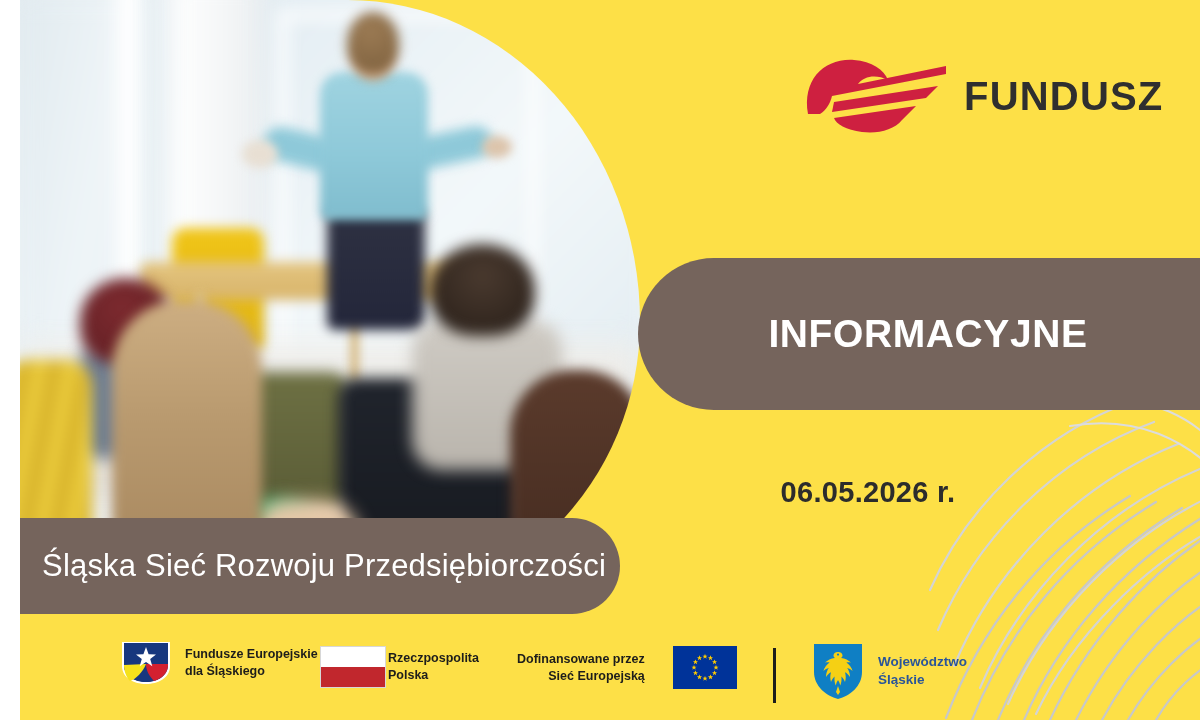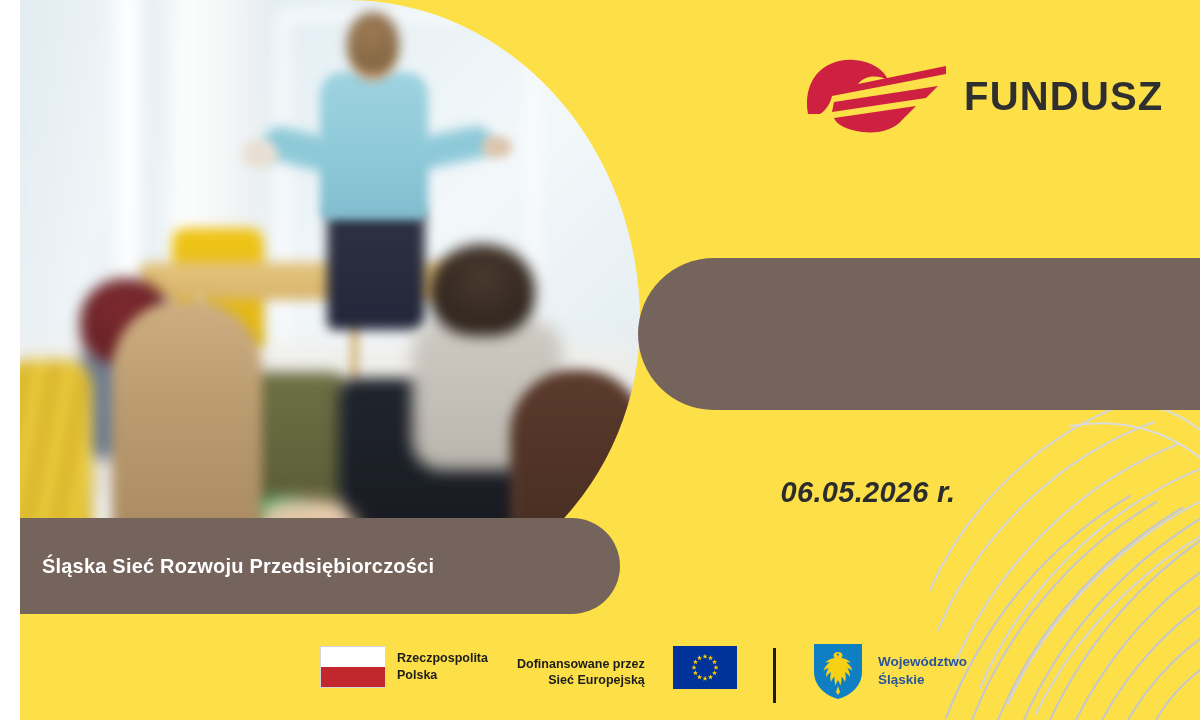--- a/index.html
+++ b/index.html
@@ -246,44 +246,43 @@
   }
 
   
   .event-date{
     position:absolute;left:618px;top:476px;
     width:460px;
     text-align:center;
     font-size:29px;font-weight:bold;
     color:#2c2c2c;
     letter-spacing:.3px;
-    font-style:italic;
   }
 
   
   .subtitle-banner{
     position:absolute;left:-40px;top:518px;
     width:640px;height:96px;
     background:#75645c;
     border-top-right-radius:52px;
     border-bottom-right-radius:52px;
     display:flex;align-items:center;
     padding-left:62px;
     box-sizing:border-box;
   }
   .subtitle-text{
     color:#ffffff;
-    font-size:20px;font-weight:bold;
+    font-size:31px;font-weight:normal;
     letter-spacing:.2px;
     white-space:nowrap;
   }
   .f-item{display:flex;align-items:center;position:absolute;}
   .f-fe{left:98px;top:640px;gap:11px;}
-  .f-pl{left:300px;top:646px;gap:11px;}
-  .f-eu{left:497px;top:646px;gap:28px;align-items:flex-end;}
+  .f-pl{left:300px;top:646px;gap:2px;}
+  .f-eu{left:497px;top:646px;gap:28px;}
   .f-ws{left:792px;top:642px;gap:14px;}
 
   .f-text{
     font-size:12.5px;font-weight:bold;color:#1d1d1b;
     line-height:1.34;white-space:nowrap;
   }
   .f-text.rt{text-align:right;}
   .f-text.blue{color:#2a5599;font-size:13.5px;line-height:1.3;}
 
   .pl-flag{
@@ -374,28 +373,43 @@
       <path d="M10 62 C 4 28 26 6 56 8 C 74 9 86 18 90 28 C 78 22 66 24 60 32 L 148 14 L 148 22 L 34 44 C 32 52 28 58 22 62 Z" fill="#ce2040"></path>
       <path d="M36 50 L 140 34 L 128 46 L 34 60 Z" fill="#ce2040"></path>
       <path d="M36 66 L 118 54 L 104 68 C 96 78 80 82 64 80 C 48 78 38 72 36 66 Z" fill="#ce2040"></path>
     </svg>
     <div class="brand-words">
       <span class="brand-line1">FUNDUSZ</span>
     </div>
   </div>
 
   <div class="title-banner">
+    <span class="title-line">INFORMACYJNE</span>
   </div>
 
   <div class="event-date">06.05.2026 r.</div>
 
   <div class="subtitle-banner">
     <span class="subtitle-text">Śląska Sieć Rozwoju Przedsiębiorczości</span>
   </div>
 
+  <div class="f-item f-fe">
+    <svg width="56" height="46" viewBox="0 0 56 46">
+      <path d="M4 2 L52 2 L52 26 C52 38 40 44 28 44 C16 44 4 38 4 26 Z" fill="#ffffff"></path>
+      <path d="M6 3 L50 3 L50 25 C50 36 39 42 28 42 C17 42 6 36 6 25 Z" fill="#17377e"></path>
+      <path d="M6 25 C6 36 17 42 28 42 C33 42 38 40.5 42 38 L42 24 L6 24 Z" fill="#17377e"></path>
+      <path d="M28 24 L50 24 L50 25 C50 33 44 38.5 36 41 C31 36 28 30 28 24 Z" fill="#d32030"></path>
+      <path d="M6 25 L28 24 C25 32 18 39 12 41 C8 37 6 31 6 25 Z" fill="#f5e11b"></path>
+      <path d="M28 7 L30.6 14.2 L38 14.4 L32.2 19 L34.3 26.3 L28 22 L21.7 26.3 L23.8 19 L18 14.4 L25.4 14.2 Z" fill="#ffffff"></path>
+    </svg>
+    <div class="f-text">
+      <div>Fundusze Europejskie</div>
+      <div>dla Śląskiego</div>
+    </div>
+  </div>
 
   <div class="f-item f-pl">
     <div class="pl-flag"></div>
     <div class="f-text">
       <div>Rzeczpospolita</div>
       <div>Polska</div>
     </div>
   </div>
 
   <div class="f-item f-eu">

